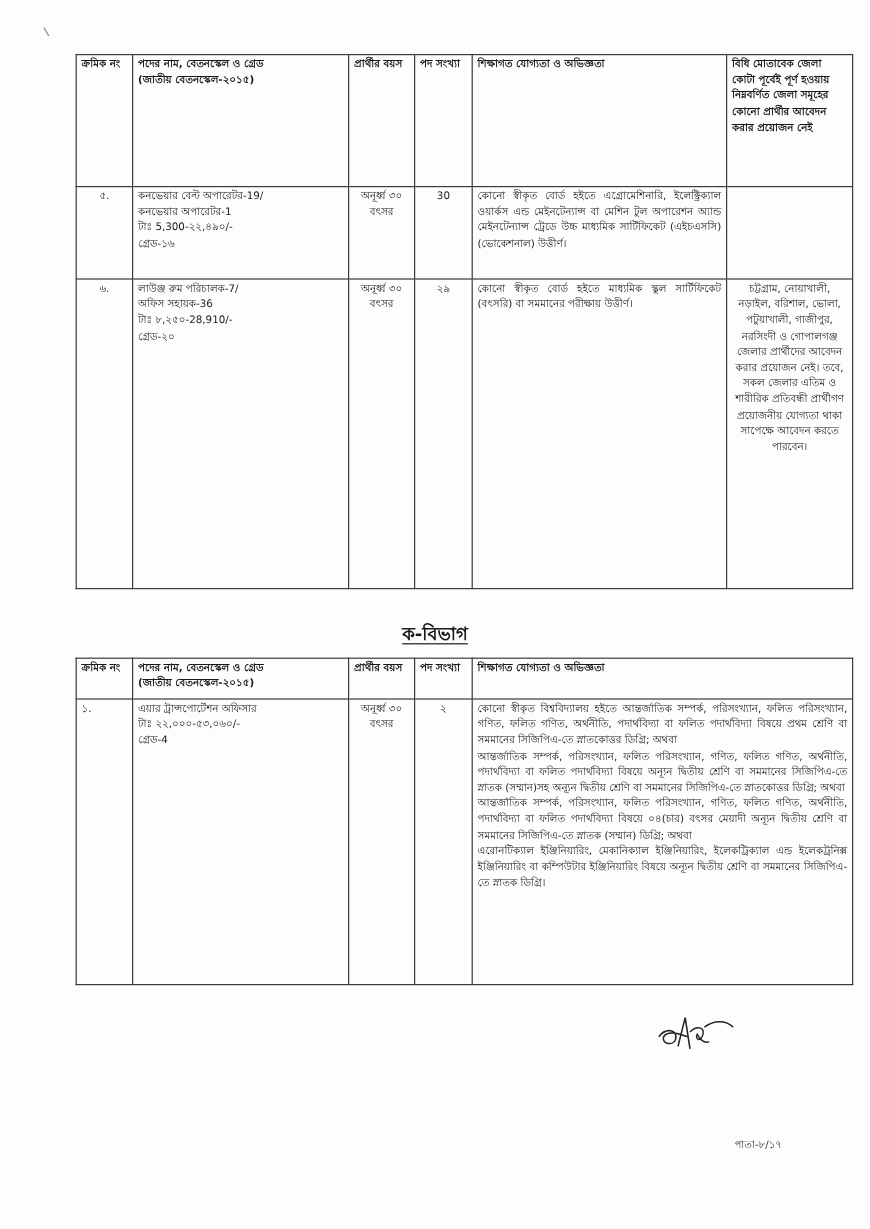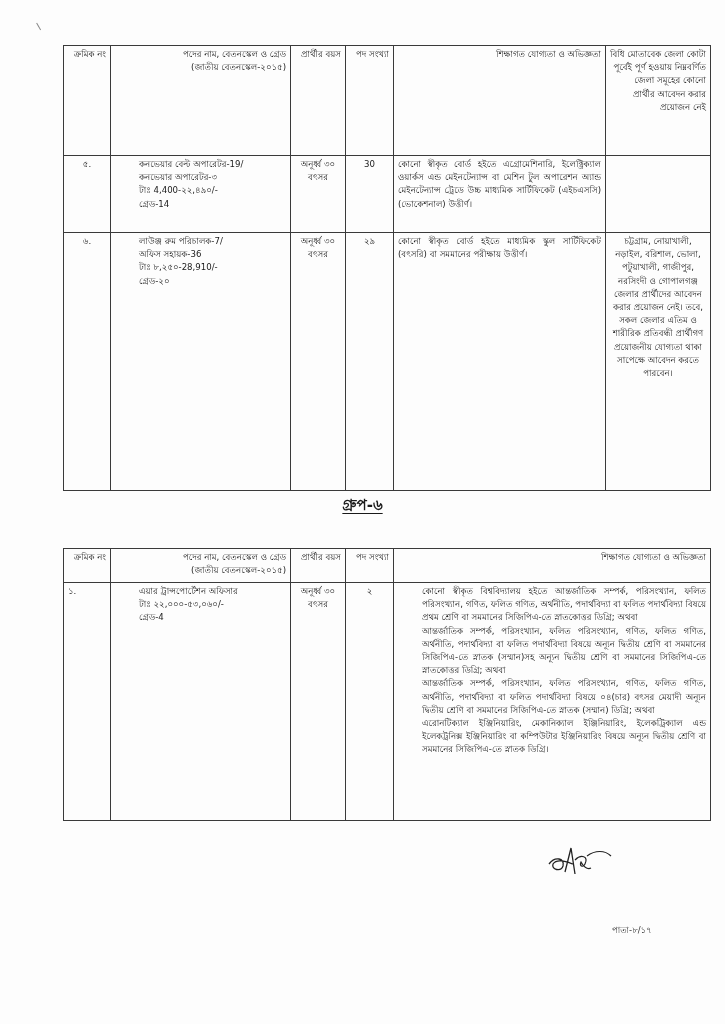--- a/index.html
+++ b/index.html
@@ -4,29 +4,29 @@
 <style>
   html, body { margin: 0; padding: 0; background: #ffffff; }
   body { width: 725px; height: 1024px; position: relative; overflow: hidden;
          font-family: "DejaVu Sans", "Liberation Sans", sans-serif; color: #1a1a1a; }
   .page { position: absolute; left: 0; top: 0; width: 725px; height: 1024px; background: #fdfdfd; }
   .scan-mark { position: absolute; left: 38px; top: 22px; width: 2px; height: 8px;
                border-left: 1px solid #888; transform: rotate(-30deg); }
   table.grid { position: absolute; border-collapse: collapse; table-layout: fixed; }
   table.grid td { border: 1px solid #3a3a3a; vertical-align: top; padding: 2px 4px;
                   font-size: 8.6px; line-height: 13.2px; }
-  .hdr td { text-align: right; font-weight: normal; }
+  .hdr td { text-align: left; font-weight: bold; }
   .center { text-align: center; }
   .just { text-align: justify; }
-  .ql { display: block; margin-left: 24px; }
+  .ql { display: block; }
   .heading { position: absolute; left: 0; width: 725px; text-align: center;
              font-weight: bold; font-size: 15px; line-height: 22px; }
   .heading span { text-decoration: underline; text-underline-offset: 3px; }
   .signature { position: absolute; left: 545px; top: 842px; width: 72px; height: 40px; }
-  .page-no { position: absolute; left: 612px; top: 924px; font-size: 8.5px; color: #333; }
+  .page-no { position: absolute; left: 612px; top: 948px; font-size: 8.5px; color: #333; }
 </style>
 </head>
 <body>
 
 <div class="page">
 
   <div class="scan-mark"></div>
 
   <table class="grid" style="left:63px; top:45px; width:647px;">
     <colgroup>
@@ -46,23 +46,23 @@
       </td>
       <td>প্রার্থীর বয়স</td>
       <td>পদ সংখ্যা</td>
       <td>শিক্ষাগত যোগ্যতা ও অভিজ্ঞতা</td>
       <td>বিধি মোতাবেক জেলা কোটা পূর্বেই পূর্ণ হওয়ায় নিম্নবর্ণিত জেলা সমূহের কোনো প্রার্থীর আবেদন করার প্রয়োজন নেই</td>
     </tr>
     <tr style="height:77px">
       <td class="center">৫.</td>
       <td>
         <span class="ql">কনভেয়ার বেল্ট অপারেটর-19/</span>
-        <span class="ql">কনভেয়ার অপারেটর-৩</span>
-        <span class="ql">টাঃ 4,400-২২,৪৯০/-</span>
-        <span class="ql">গ্রেড-14</span>
+        <span class="ql">কনভেয়ার অপারেটর-1</span>
+        <span class="ql">টাঃ 5,300-২২,৪৯০/-</span>
+        <span class="ql">গ্রেড-১৬</span>
       </td>
       <td class="center">অনূর্ধ্ব ৩০ বৎসর</td>
       <td class="center">30</td>
       <td class="just">কোনো স্বীকৃত বোর্ড হইতে এগ্রোমেশিনারি, ইলেক্ট্রিক্যাল ওয়ার্কস এন্ড মেইনটেন্যান্স বা মেশিন টুল অপারেশন অ্যান্ড মেইনটেন্যান্স ট্রেডে উচ্চ মাধ্যমিক সার্টিফিকেট (এইচএসসি) (ভোকেশনাল) উত্তীর্ণ।</td>
       <td class="center"></td>
     </tr>
     <tr style="height:258px">
       <td class="center">৬.</td>
       <td>
         <span class="ql">লাউঞ্জ রুম পরিচালক-7/</span>
@@ -71,22 +71,22 @@
         <span class="ql">গ্রেড-২০</span>
       </td>
       <td class="center">অনূর্ধ্ব ৩০ বৎসর</td>
       <td class="center">২৯</td>
       <td class="just">কোনো স্বীকৃত বোর্ড হইতে মাধ্যমিক স্কুল সার্টিফিকেট (বৎসরি) বা সমমানের পরীক্ষায় উত্তীর্ণ।</td>
       <td class="center">চট্টগ্রাম, নোয়াখালী, নড়াইল, বরিশাল, ভোলা, পটুয়াখালী, গাজীপুর, নরসিংদী ও গোপালগঞ্জ জেলার প্রার্থীদের আবেদন করার প্রয়োজন নেই। তবে, সকল জেলার এতিম ও শারীরিক প্রতিবন্ধী প্রার্থীগণ প্রয়োজনীয় যোগ্যতা থাকা সাপেক্ষে আবেদন করতে পারবেন।</td>
     </tr>
   </tbody>
     </table>
 
-  <div class="heading" style="top:494px;">
-    <span>গ্রুপ-৬</span>
+  <div class="heading" style="top:517px;">
+    <span>ক-বিভাগ</span>
   </div>
 
   <table class="grid" style="left:63px; top:548px; width:647px;">
     <colgroup>
       <col style="width:47px">
         <col style="width:180px">
         <col style="width:55px">
       <col style="width:48px">
         <col style="width:317px">
     </colgroup>

